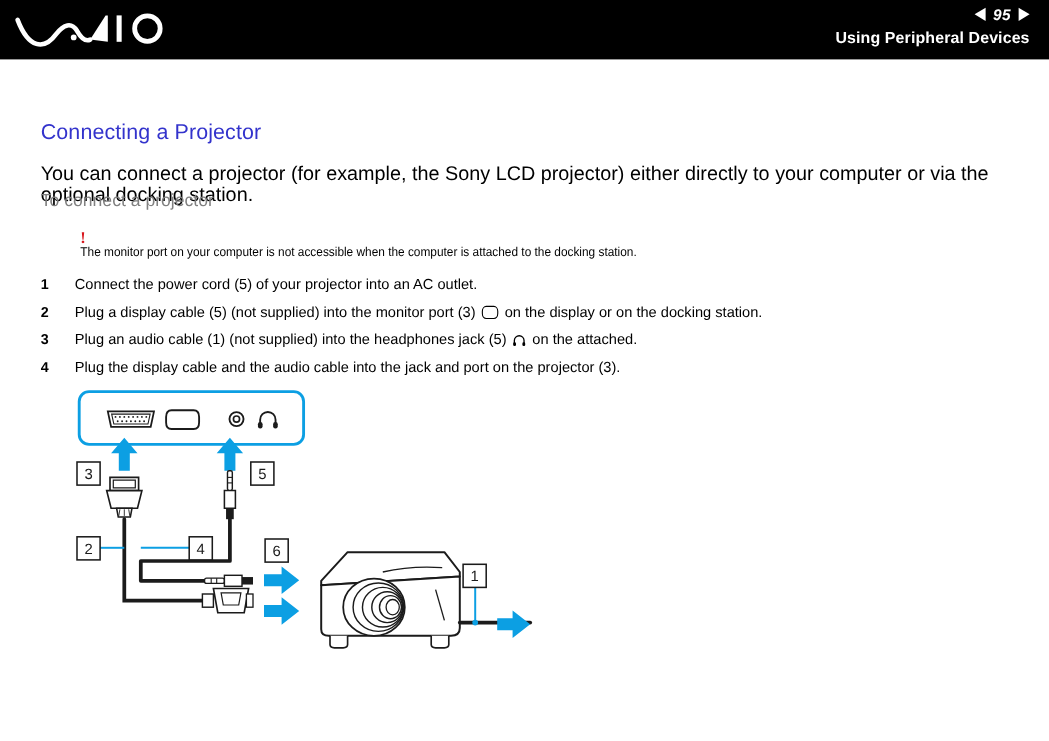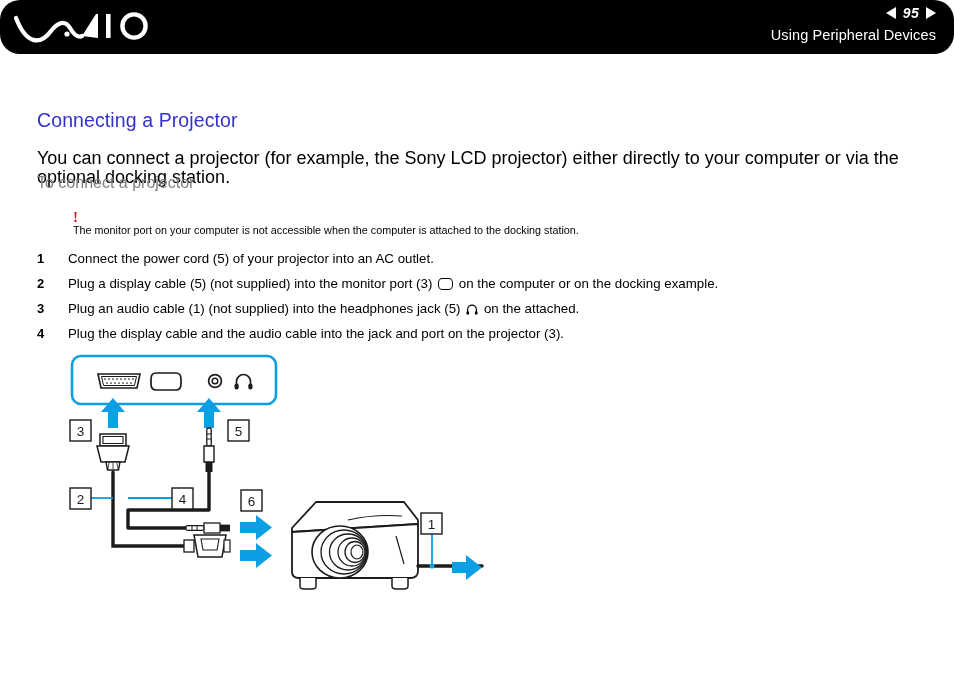--- a/index.html
+++ b/index.html
@@ -8,21 +8,20 @@
     background:#ffffff;
     font-family:"Liberation Sans", sans-serif;
     overflow:hidden;
     position:relative;
   }
 
   
   #header{
     position:absolute;left:0;top:0;width:954px;height:54px;
     background:#000000;
-    border-radius:20px;
   }
   #vaio-logo{
     position:absolute;left:10px;top:4px;width:190px;height:46px;
   }
   #header-right{
     position:absolute;right:18px;top:4px;
     text-align:right;color:#ffffff;
   }
   #pager{
     display:flex;align-items:center;justify-content:flex-end;
@@ -37,21 +36,21 @@
   }
   .tri-right{
     border-top:6px solid transparent;border-bottom:6px solid transparent;
     border-left:10px solid #ffffff;
   }
   #page-number{
     font-style:italic;font-weight:bold;font-size:14px;color:#ffffff;
     letter-spacing:.3px;line-height:14px;
   }
   #section-title{
-    font-size:14.5px;font-weight:normal;color:#ffffff;
+    font-size:14.5px;font-weight:bold;color:#ffffff;
     margin-top:5px;letter-spacing:.1px;
     white-space:nowrap;
   }
 
   
   #content{
     position:absolute;left:0;top:54px;width:954px;height:620px;padding-left:10px;
   }
   #page-heading{
     position:absolute;left:37px;top:42px;
@@ -153,21 +152,21 @@
   <div class="step" style="top:196px">
     <span class="num">1</span>
     <span class="txt">Connect the power cord (5) of your projector into an AC outlet.</span>
   </div>
 
   <div class="step" style="top:221px">
     <span class="num">2</span>
     <span class="txt">
       <span>Plug a display cable (5) (not supplied) into the monitor port (3)</span>
       <span class="inl-ic mon-glyph"></span>
-      <span>on the computer or on the docking example.</span>
+      <span>on the display or on the docking station.</span>
     </span>
   </div>
 
   <div class="step" style="top:246px">
     <span class="num">3</span>
     <span class="txt">
       <span>Plug an audio cable (1) (not supplied) into the headphones jack (5)</span>
       <span class="inl-ic hp-glyph">
         <svg viewBox="0 0 12 11" width="12" height="11">
           <path d="M1.6 8.2 L1.6 5.6 A4.4 4.4 0 0 1 10.4 5.6 L10.4 8.2" fill="none" stroke="#000" stroke-width="1.2"></path>

